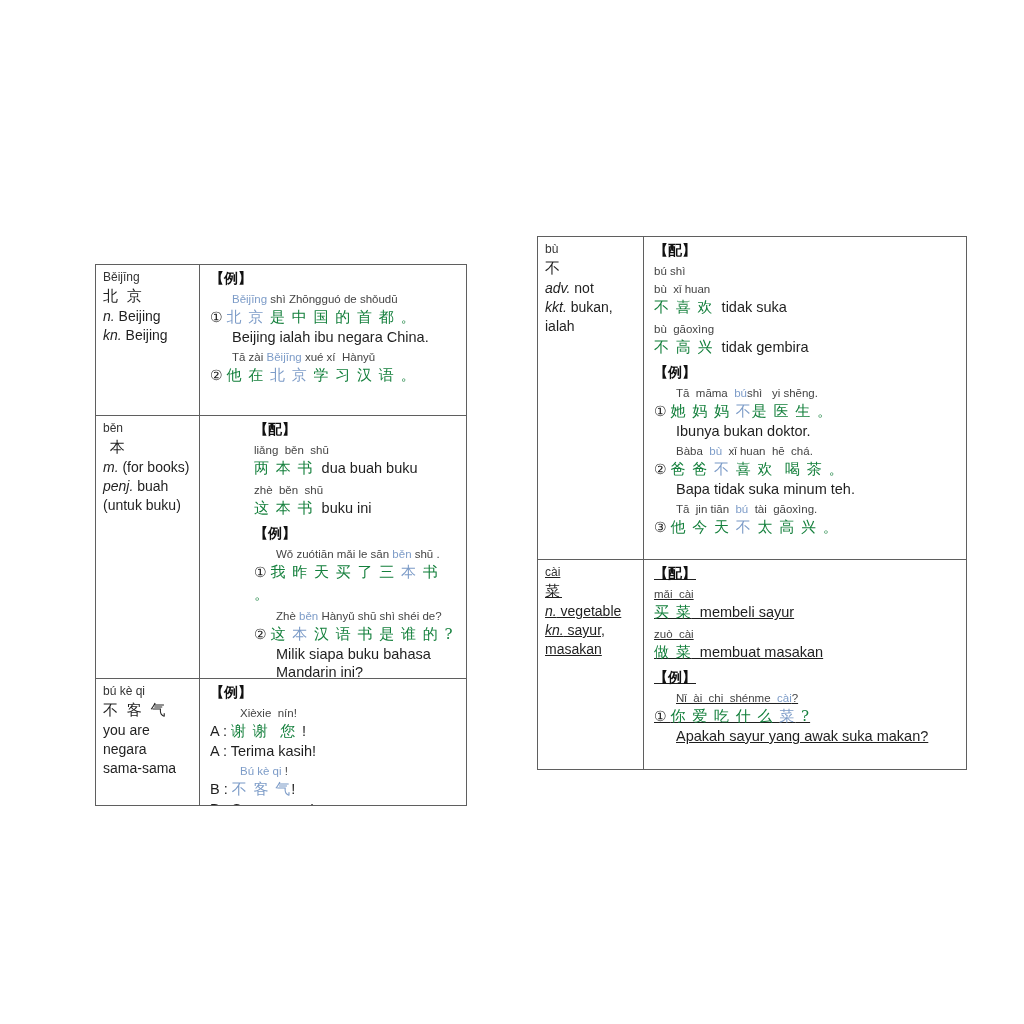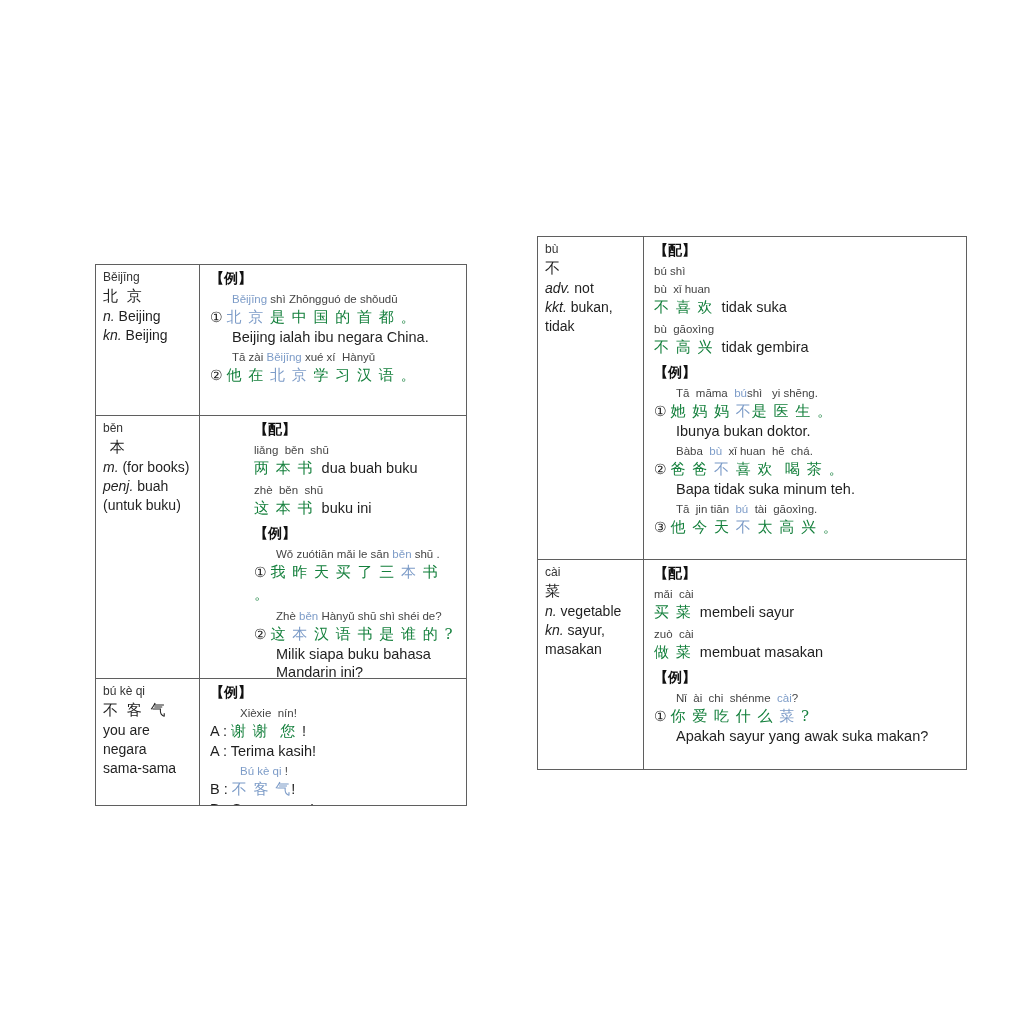--- a/index.html
+++ b/index.html
@@ -15,21 +15,21 @@
     box-sizing:border-box;
   }
   .t-left{left:95px;top:236px;width:372px;margin-top:28px;}
   .t-right{left:537px;top:236px;width:430px;}
   .row{display:flex;border-bottom:1px solid var(--border,#5f5f5f);overflow:hidden;box-sizing:border-box;}
   .row:last-child{border-bottom:none;}
   .t-left .row:nth-child(1){height:151px;}
   .t-left .row:nth-child(2){height:263px;gap:44px;}
   .t-left .row:nth-child(3){height:126px;}
   .t-right .row:nth-child(1){height:323px;}
-  .t-right .row:nth-child(2){height:209px;}
+  .t-right .row:nth-child(2){height:209px;text-decoration:underline;}
   .cell-head{
     border-right:1px solid var(--border,#5f5f5f);
     padding:5px 4px 4px 7px;box-sizing:border-box;overflow:hidden;flex:none;
   }
   .t-left .cell-head{width:104px;}
   .t-right .cell-head{width:106px;}
   .cell-body{flex:1;padding:4px 6px 4px 10px;box-sizing:border-box;overflow:hidden;}
   .ln{white-space:pre-wrap;}
   
   .hp{font-size:12px;line-height:15px;color:#333;}
@@ -113,21 +113,21 @@
         </div>
       </div>
     </div>
   <div class="dict-table t-right">
       <div class="row">
         <div class="cell-head">
           <div class="ln hp"><span class="seg">bù</span></div>
           <div class="ln hh"><span class="seg">不</span></div>
           <div class="ln hl"><span class="seg c-i">adv.</span><span class="seg"> not</span></div>
           <div class="ln hl"><span class="seg c-i">kkt.</span><span class="seg"> bukan,</span></div>
-          <div class="ln hl"><span class="seg">tidak</span></div>
+          <div class="ln hl"><span class="seg">ialah</span></div>
         </div>
         <div class="cell-body">
           <div class="ln hdr"><span class="seg">【配】</span></div>
           <div class="ln pin"><span class="seg">bú shì</span></div>
           <div class="ln pin"><span class="seg">bù  xǐ huan</span></div>
           <div class="ln han"><span class="seg c-h">不 喜 欢</span><span class="seg c-l">  tidak suka</span></div>
           <div class="ln pin"><span class="seg">bù  gāoxìng</span></div>
           <div class="ln han"><span class="seg c-h">不 高 兴</span><span class="seg c-l">  tidak gembira</span></div>
           <div class="ln hdr"><span class="seg">【例】</span></div>
           <div class="ln pin ind1"><span class="seg">Tā  māma  </span><span class="seg c-b">bú</span><span class="seg">shì   yi shēng.</span></div>

